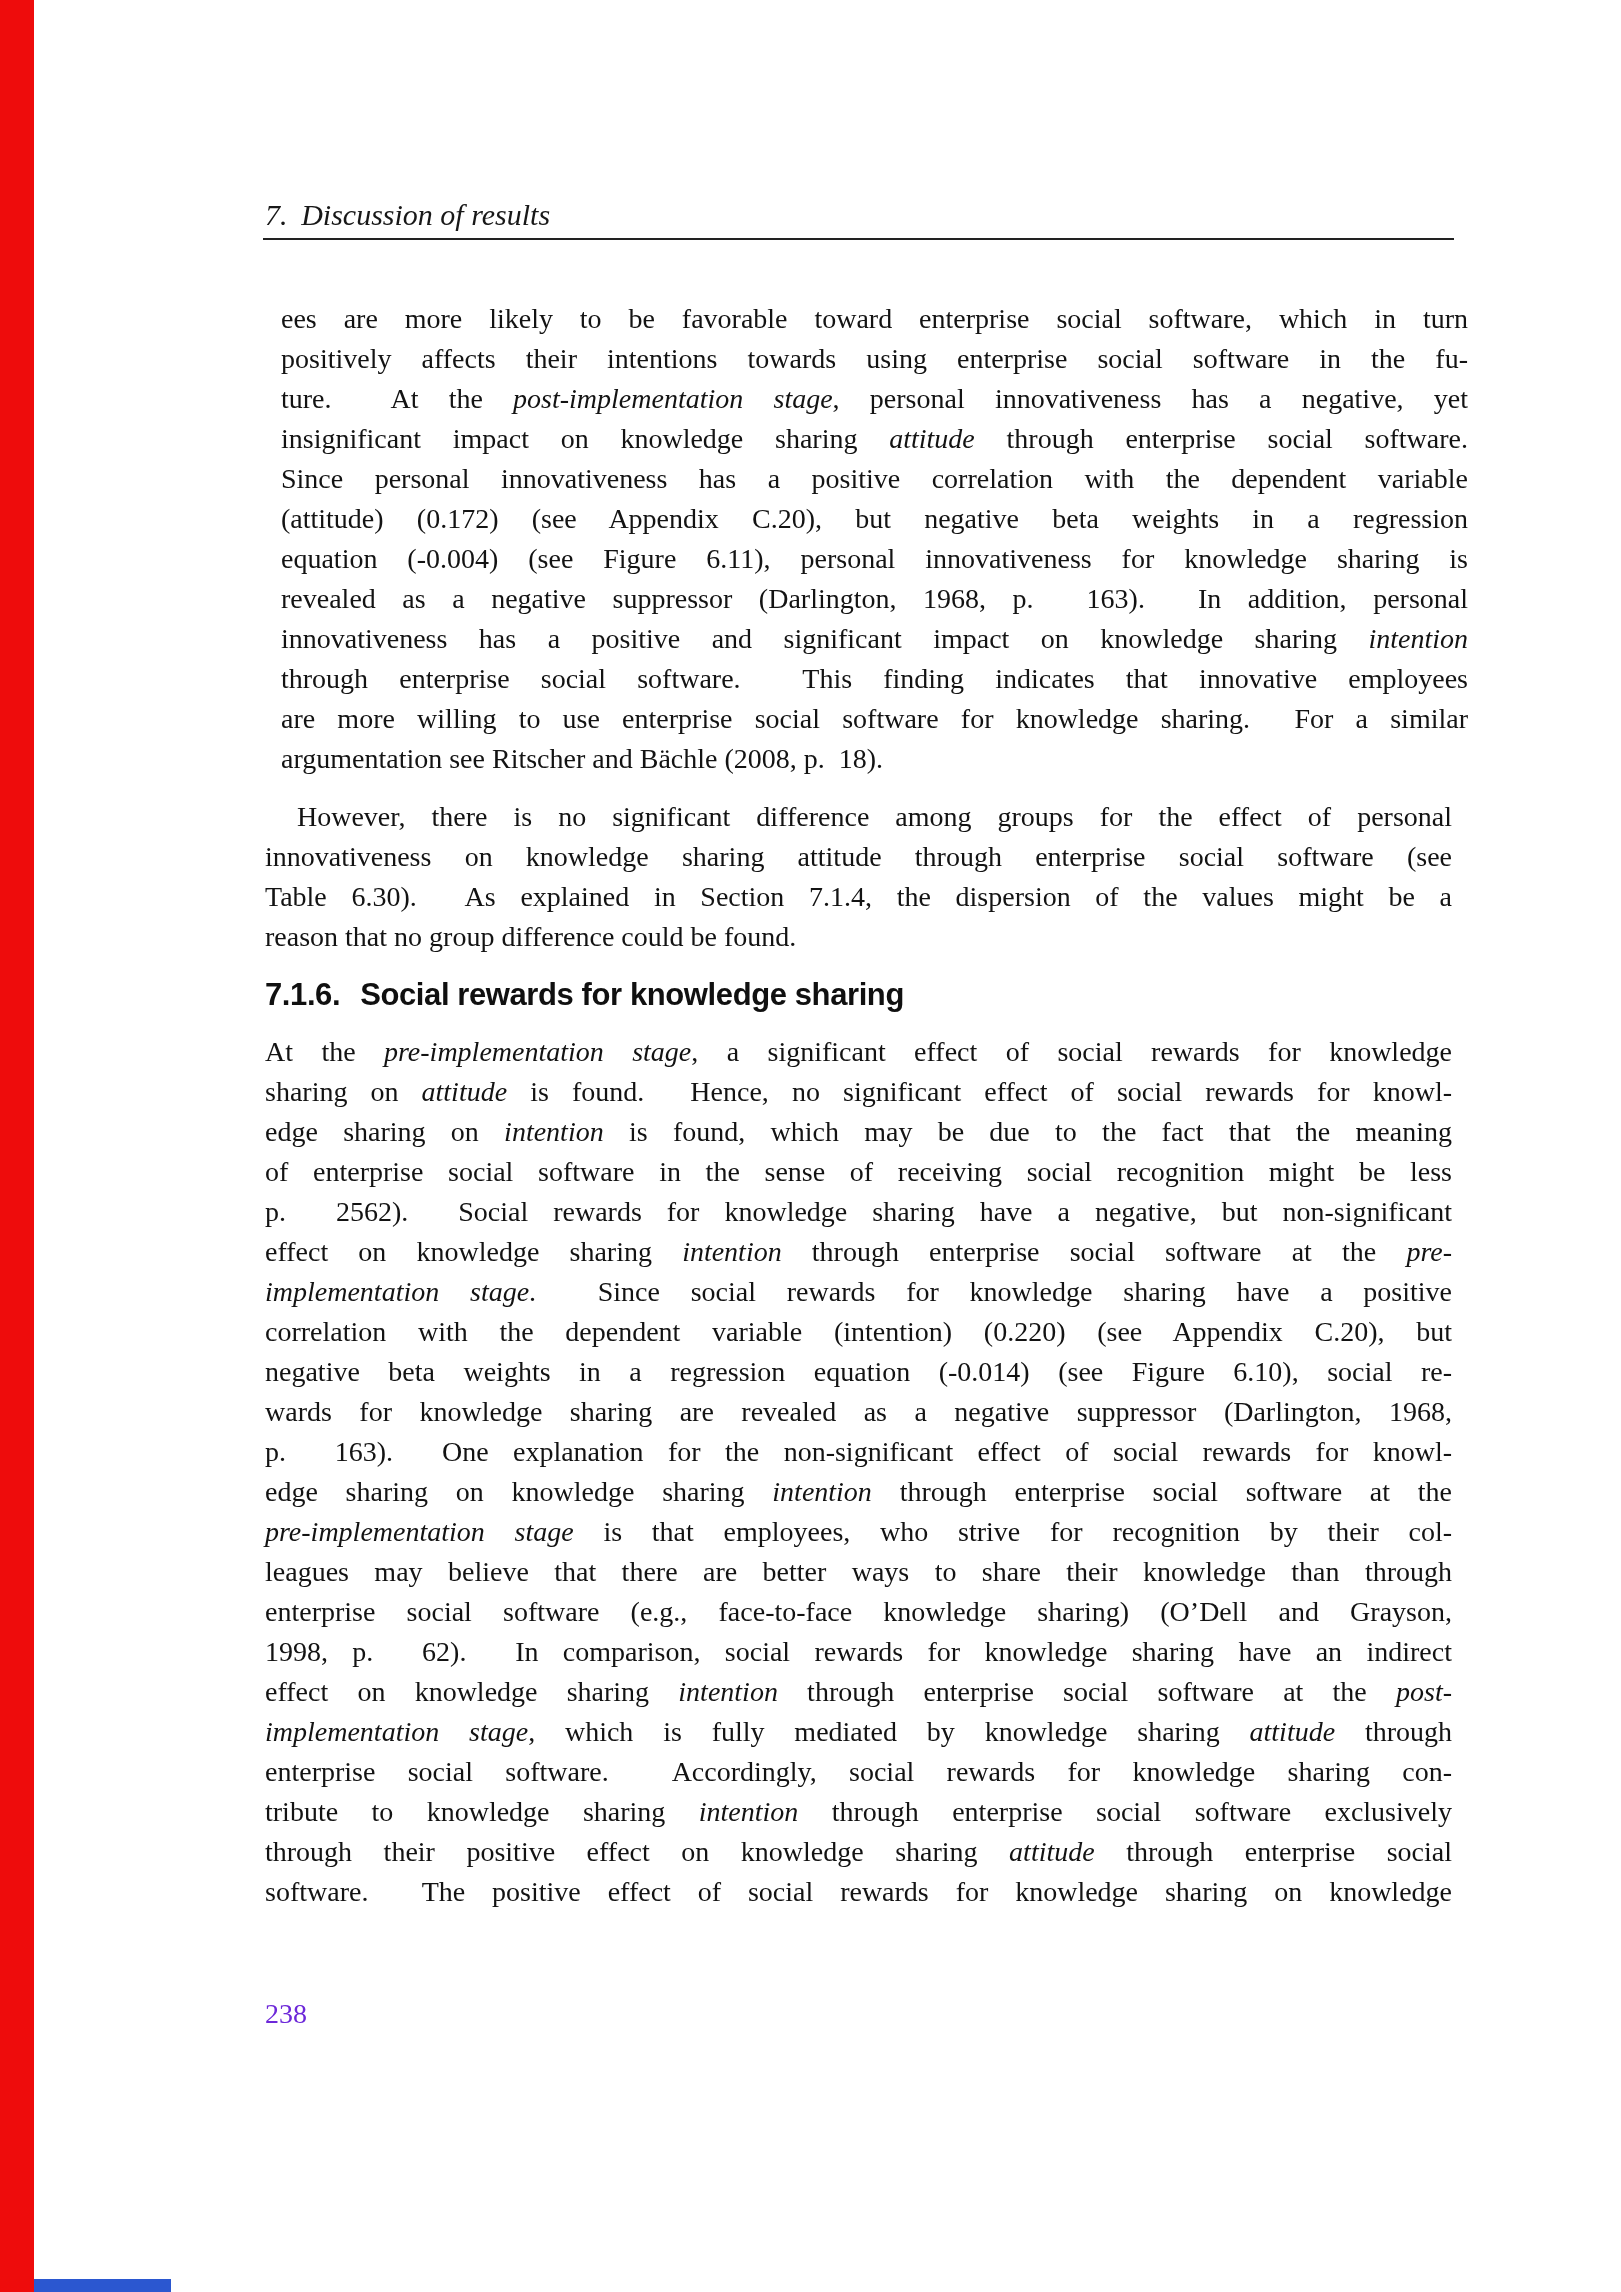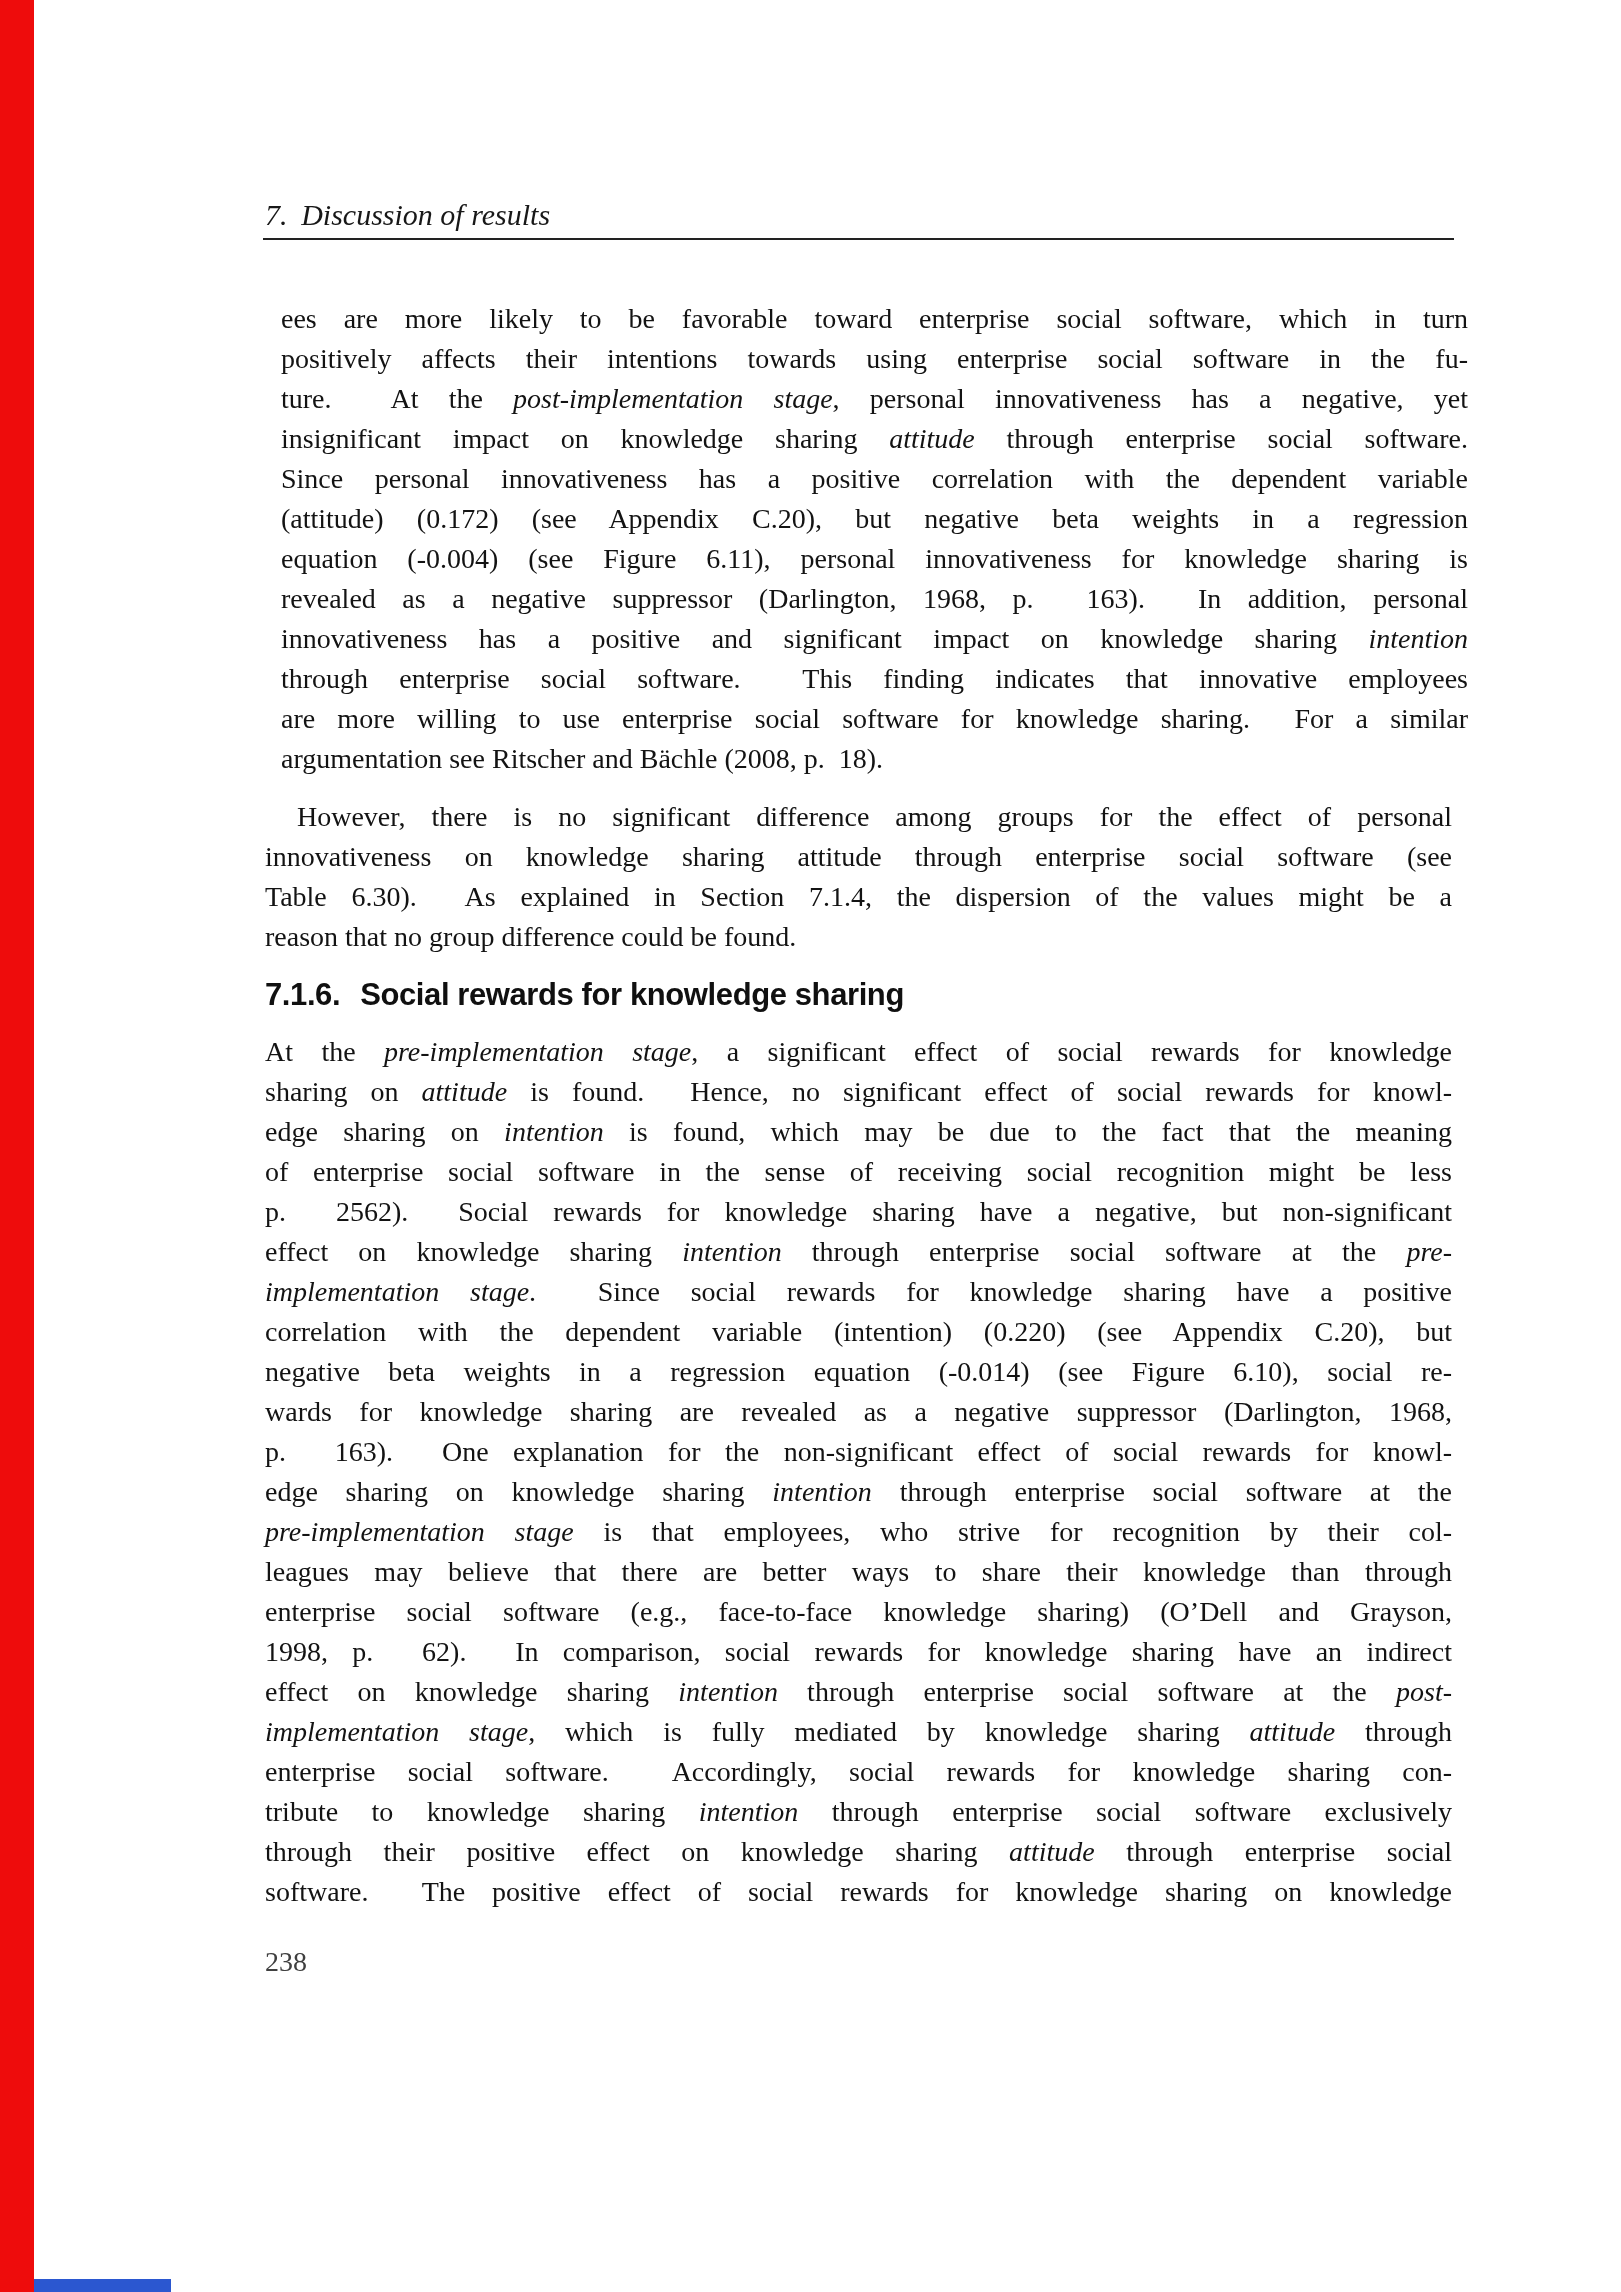--- a/index.html
+++ b/index.html
@@ -44,22 +44,22 @@
   .line em { }
 
   .section-heading {
     position: absolute; left: 265px; top: 975px;
     font-family: "Liberation Sans", sans-serif; font-weight: 700;
     font-size: 31px; line-height: 39px; letter-spacing: -0.4px;
     color: #101010; display: flex; gap: 20px; white-space: pre;
   }
 
   .page-number {
-    position: absolute; left: 265px; top: 1942px;
-    font-size: 28px; line-height: 40px; color: #404040;
+    position: absolute; left: 265px; top: 1994px;
+    font-size: 28px; line-height: 40px; color: #6d28d9;
   }
 </style>
 </head>
 <body>
 
 <div class="page">
 
   <div class="edge-stripe" style="background: rgb(238, 12, 12);"></div>
   <div class="bottom-bar" style="background: rgb(43, 87, 208);"></div>
 

